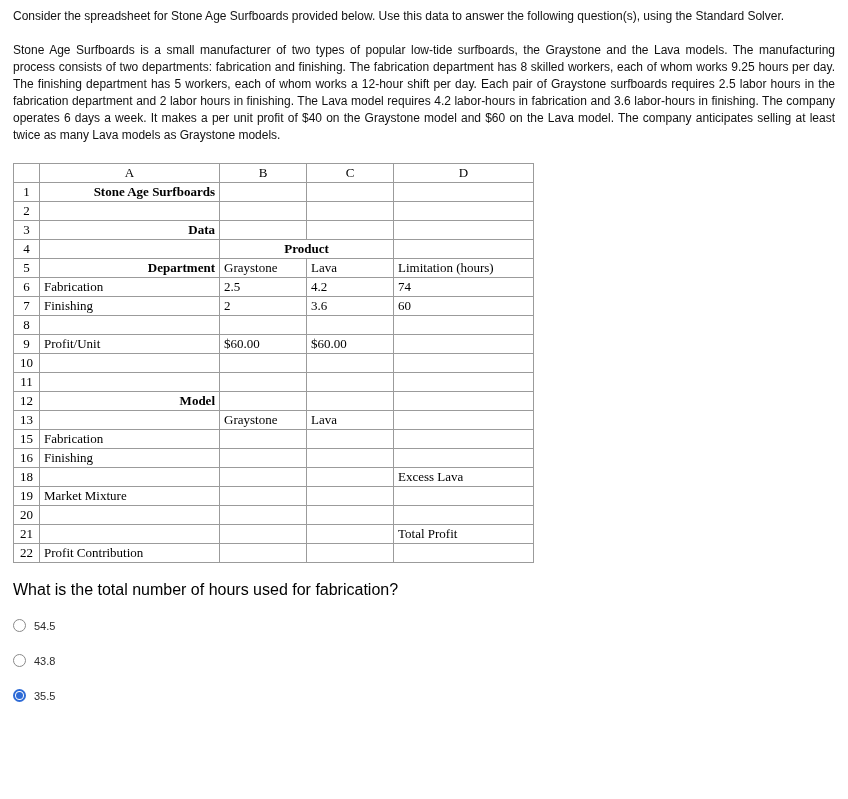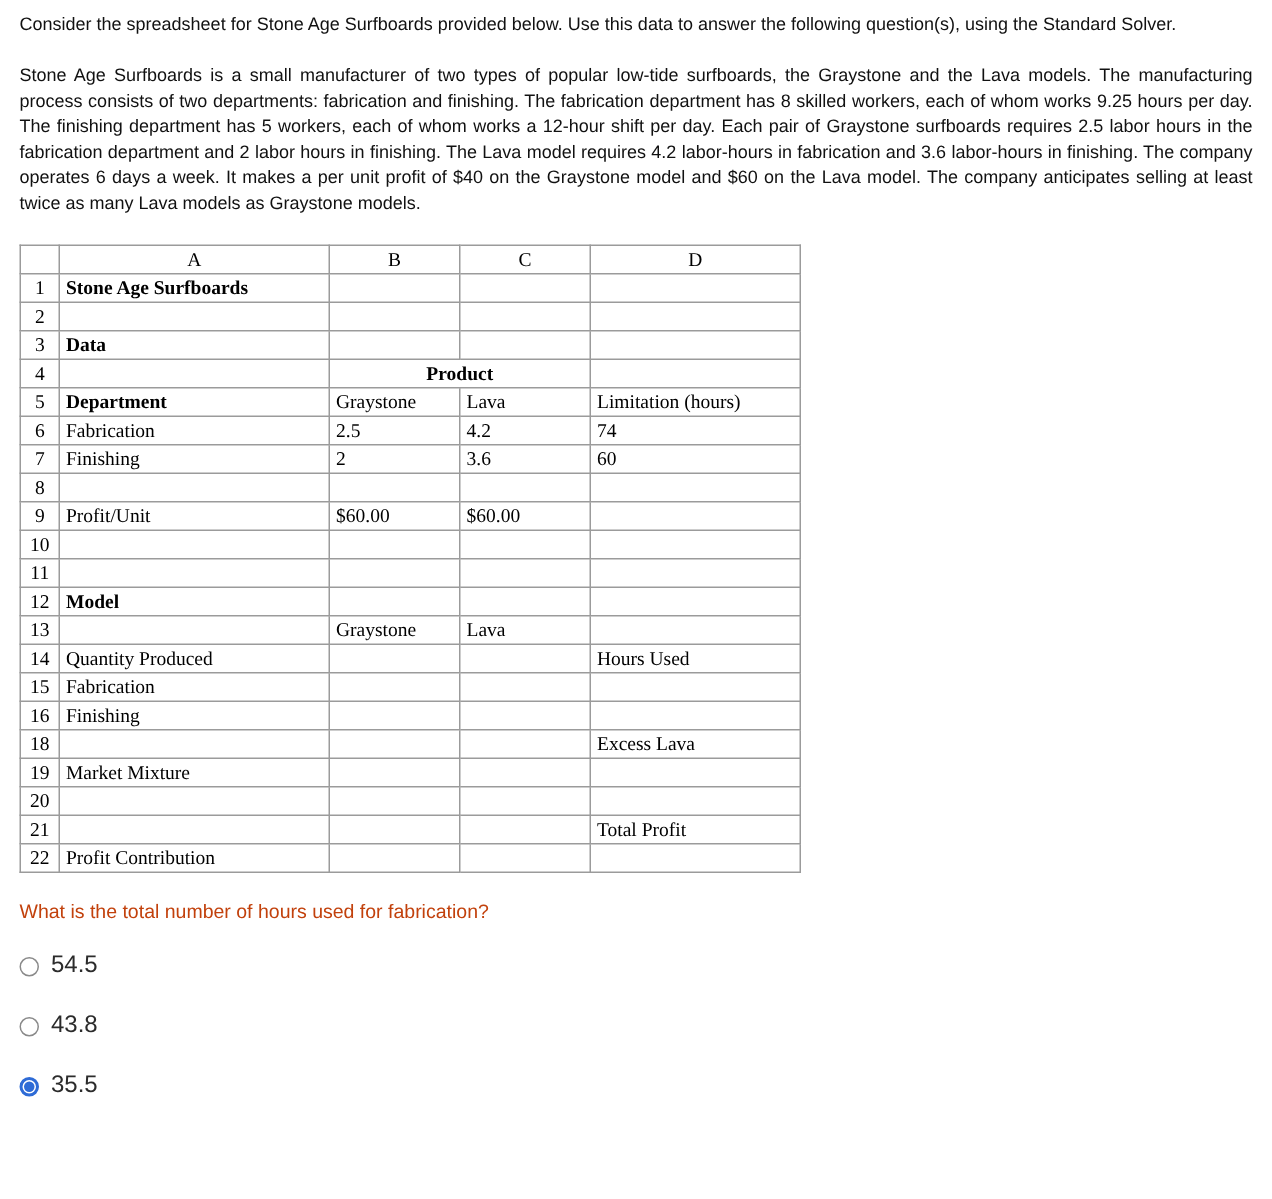--- a/index.html
+++ b/index.html
@@ -38,26 +38,26 @@
     border:1px solid var(--grid);
     padding:1px 4px 1px 4px;
     height:17px;
     font-weight:normal;
     text-align:left;
     white-space:nowrap;
     overflow:hidden;
   }
   table.sheet thead th{text-align:center;}
   table.sheet td.rownum{text-align:center;padding:1px 2px;}
-  table.sheet td.b{font-weight:bold;}
+  table.sheet td.b{font-weight:bold;text-align:right;}
 
   .question{
     margin:18px 0 0 0;
-    font-size:13px;
-    color:#c2410c;
+    font-size:16px;
+    color:#000000;
   }
 
   .options{margin-top:20px;}
   .option{
     display:flex;
     align-items:center;
     margin-bottom:22px;
     cursor:pointer;
   }
   .radio{
@@ -76,21 +76,21 @@
   .radio.selected::after{
     content:"";
     position:absolute;
     left:50%;top:50%;
     width:7px;height:7px;
     margin:-3.5px 0 0 -3.5px;
     border-radius:50%;
     background:var(--accent);
   }
   .opt-label{
-    font-size:16px;
+    font-size:11px;
     color:#2b2b2b;
   }
 </style>
 </head>
 <body>
 
 <div class="page">
 
   <p class="intro">Consider the spreadsheet for Stone Age Surfboards provided below. Use this data to answer the following question(s), using the Standard Solver.</p>
   <p class="intro">Stone Age Surfboards is a small manufacturer of two types of popular low-tide surfboards, the Graystone and the Lava models. The manufacturing process consists of two departments: fabrication and finishing. The fabrication department has 8 skilled workers, each of whom works 9.25 hours per day. The finishing department has 5 workers, each of whom works a 12-hour shift per day. Each pair of Graystone surfboards requires 2.5 labor hours in the fabrication department and 2 labor hours in finishing. The Lava model requires 4.2 labor-hours in fabrication and 3.6 labor-hours in finishing. The company operates 6 days a week. It makes a per unit profit of $40 on the Graystone model and $60 on the Lava model. The company anticipates selling at least twice as many Lava models as Graystone models.</p>
@@ -197,27 +197,20 @@
           <td></td>
         </tr>
         <tr>
           <td class="rownum">13</td>
           <td></td>
           <td>Graystone</td>
           <td>Lava</td>
           <td></td>
         </tr>
         <tr>
-          <td class="rownum">14</td>
-          <td>Quantity Produced</td>
-          <td></td>
-          <td></td>
-          <td>Hours Used</td>
-        </tr>
-        <tr>
           <td class="rownum">15</td>
           <td>Fabrication</td>
           <td></td>
           <td></td>
           <td></td>
         </tr>
         <tr>
           <td class="rownum">16</td>
           <td>Finishing</td>
           <td></td>

